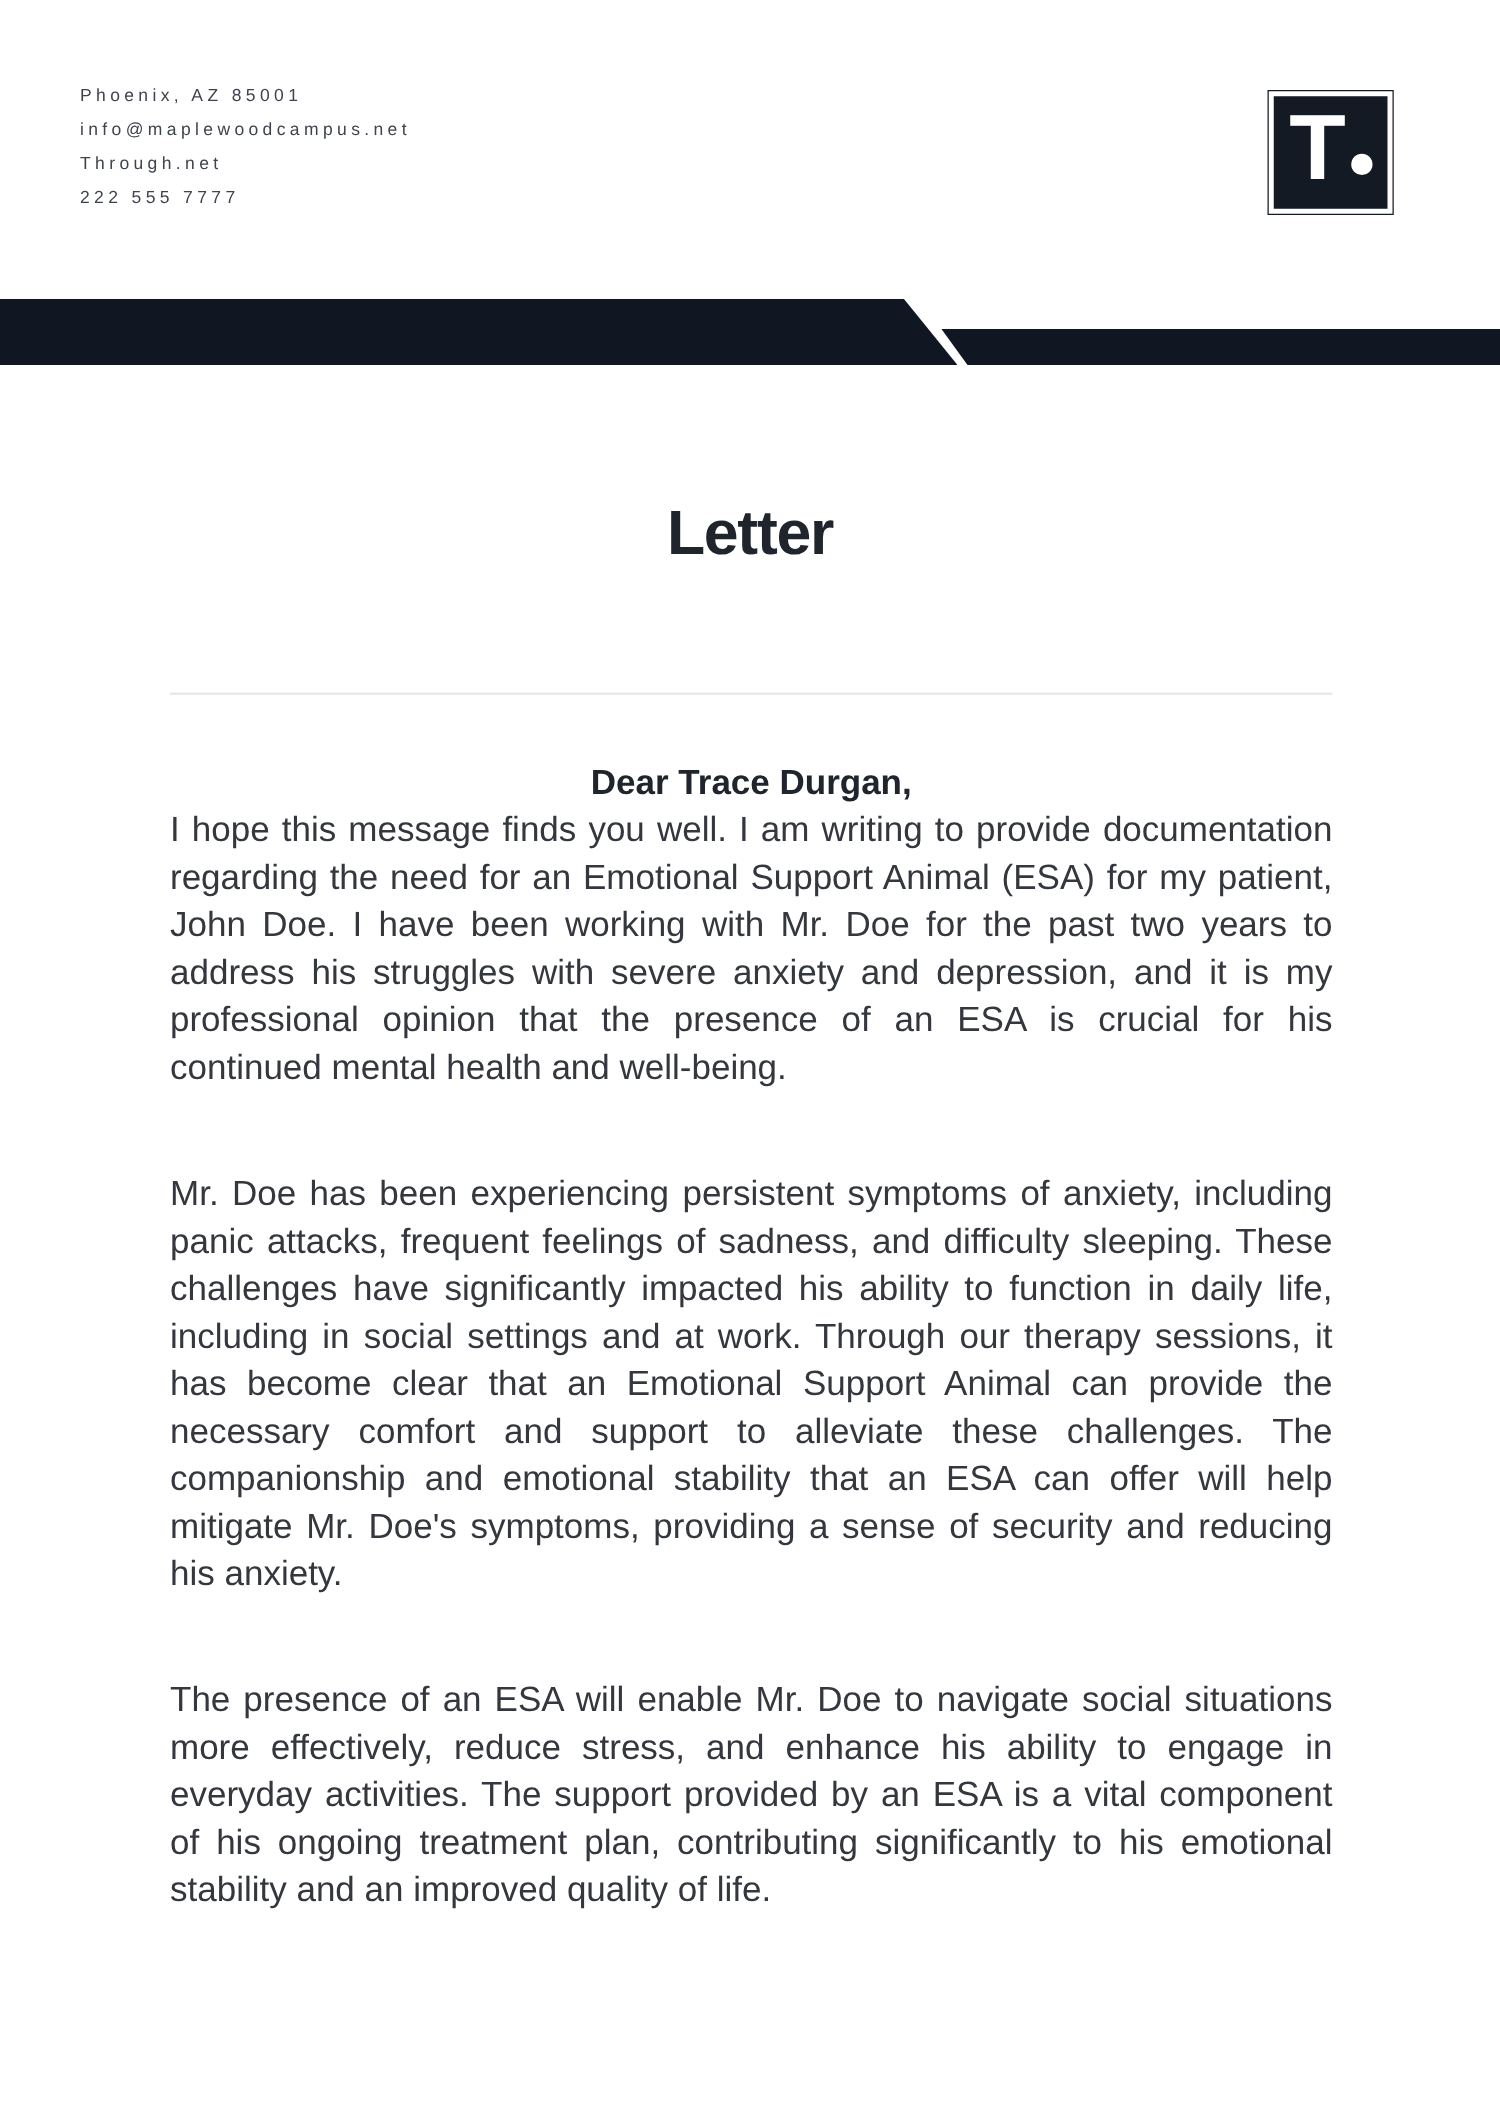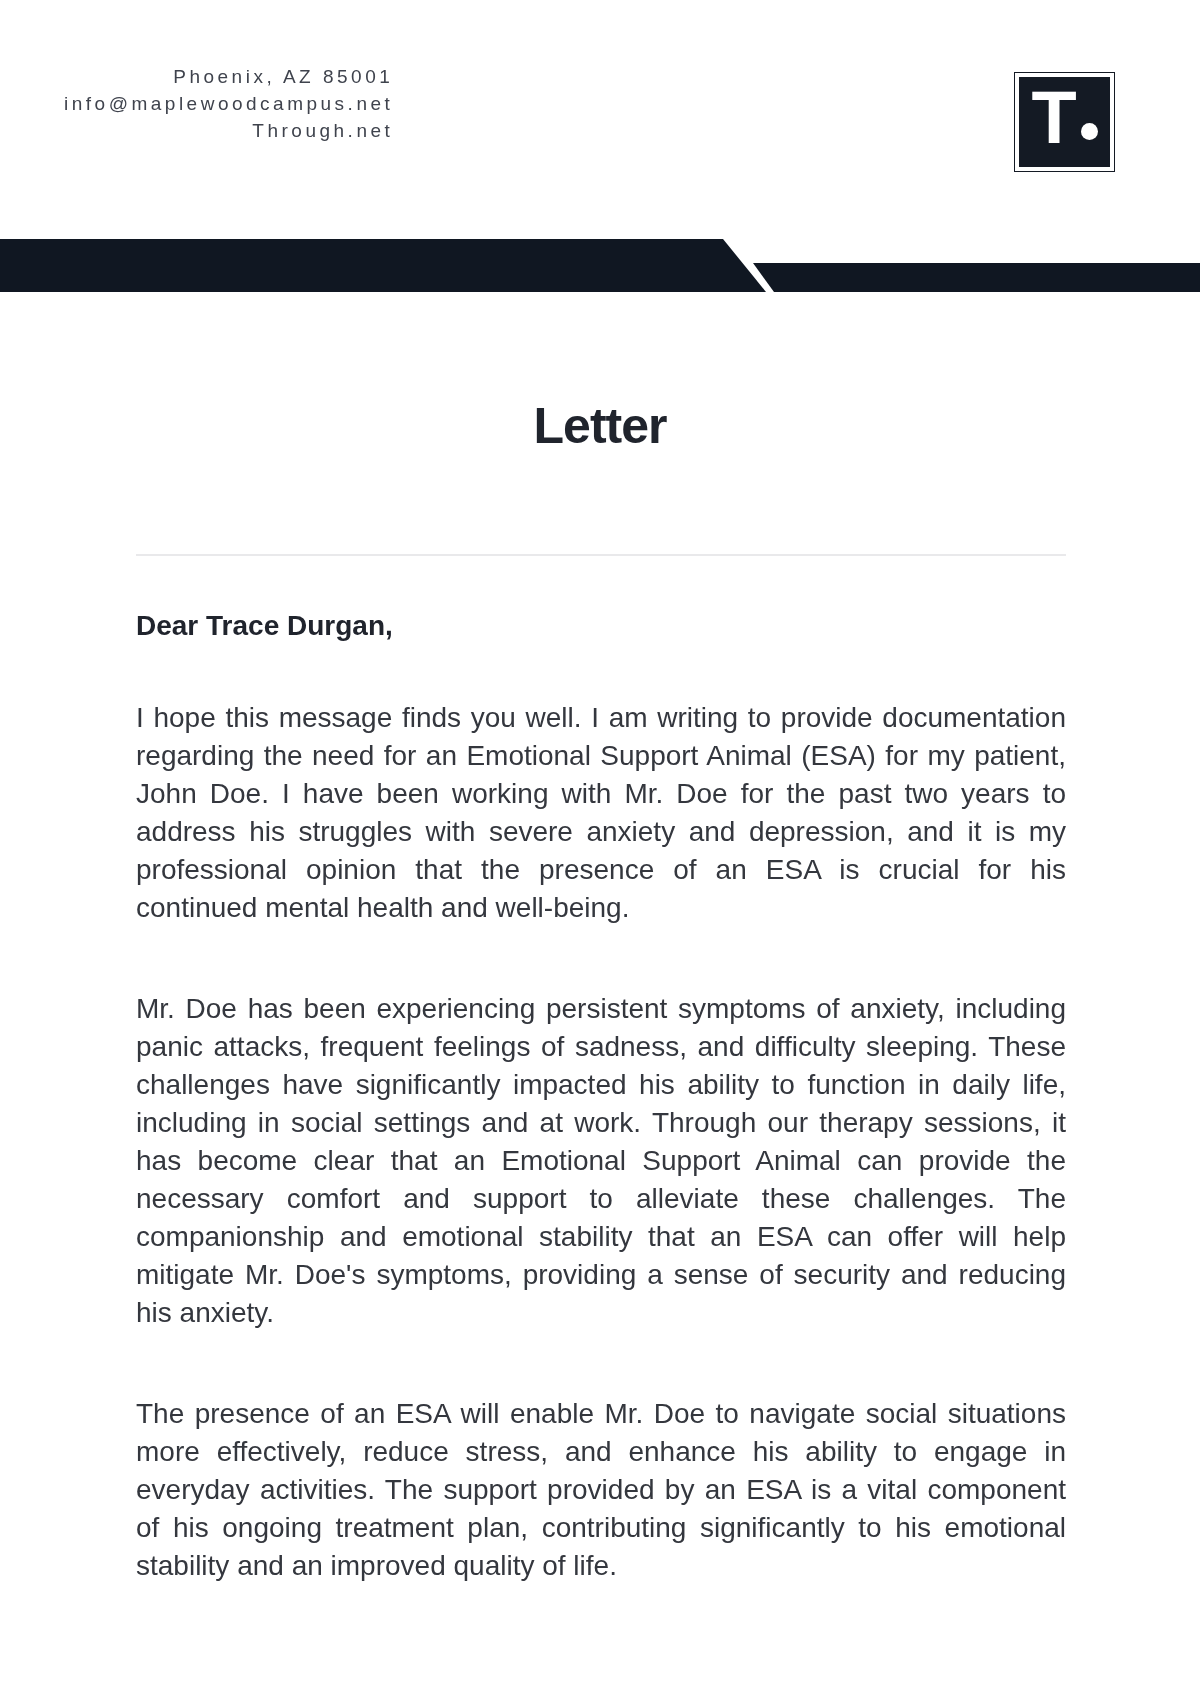--- a/index.html
+++ b/index.html
@@ -11,25 +11,24 @@
     background: #ffffff;
     overflow: hidden;
     font-family: "Liberation Sans", sans-serif;
   }
 
   
   .contact {
     position: absolute;
     top: 63px;
     left: 64px;
-    font-size: 19px;
+    font-size: 14px;
     line-height: 27px;
     letter-spacing: 3.5px;
     color: #3f434d;
-    text-align: right;
   }
 
   
   .logo {
     position: absolute;
     top: 72px;
     left: 1014px;
     width: 101px;
     height: 100px;
     border: 1px solid #141a24;
@@ -111,38 +110,39 @@
     top: 607px;
     left: 136px;
     width: 930px;
     color: #34373e;
   }
   .salutation {
     font-size: 28px;
     line-height: 38px;
     font-weight: 700;
     color: #20242d;
-    margin-bottom: 54px;
+    text-align: center;
   }
   .letter-body p {
     font-size: 28px;
     line-height: 38px;
     text-align: justify;
     margin-bottom: 63px;
   }
 </style>
 </head>
 <body>
 
 <div class="page">
 
   <div class="contact">
     <div>Phoenix, AZ 85001</div>
     <div>info@maplewoodcampus.net</div>
     <div>Through.net</div>
+    <div>222 555 7777</div>
   </div>
 
   <div class="logo">
     <div class="logo-inner">
       <span class="logo-letter">T</span>
       <span class="logo-dot"></span>
     </div>
   </div>
 
   <div class="band-left"></div>

